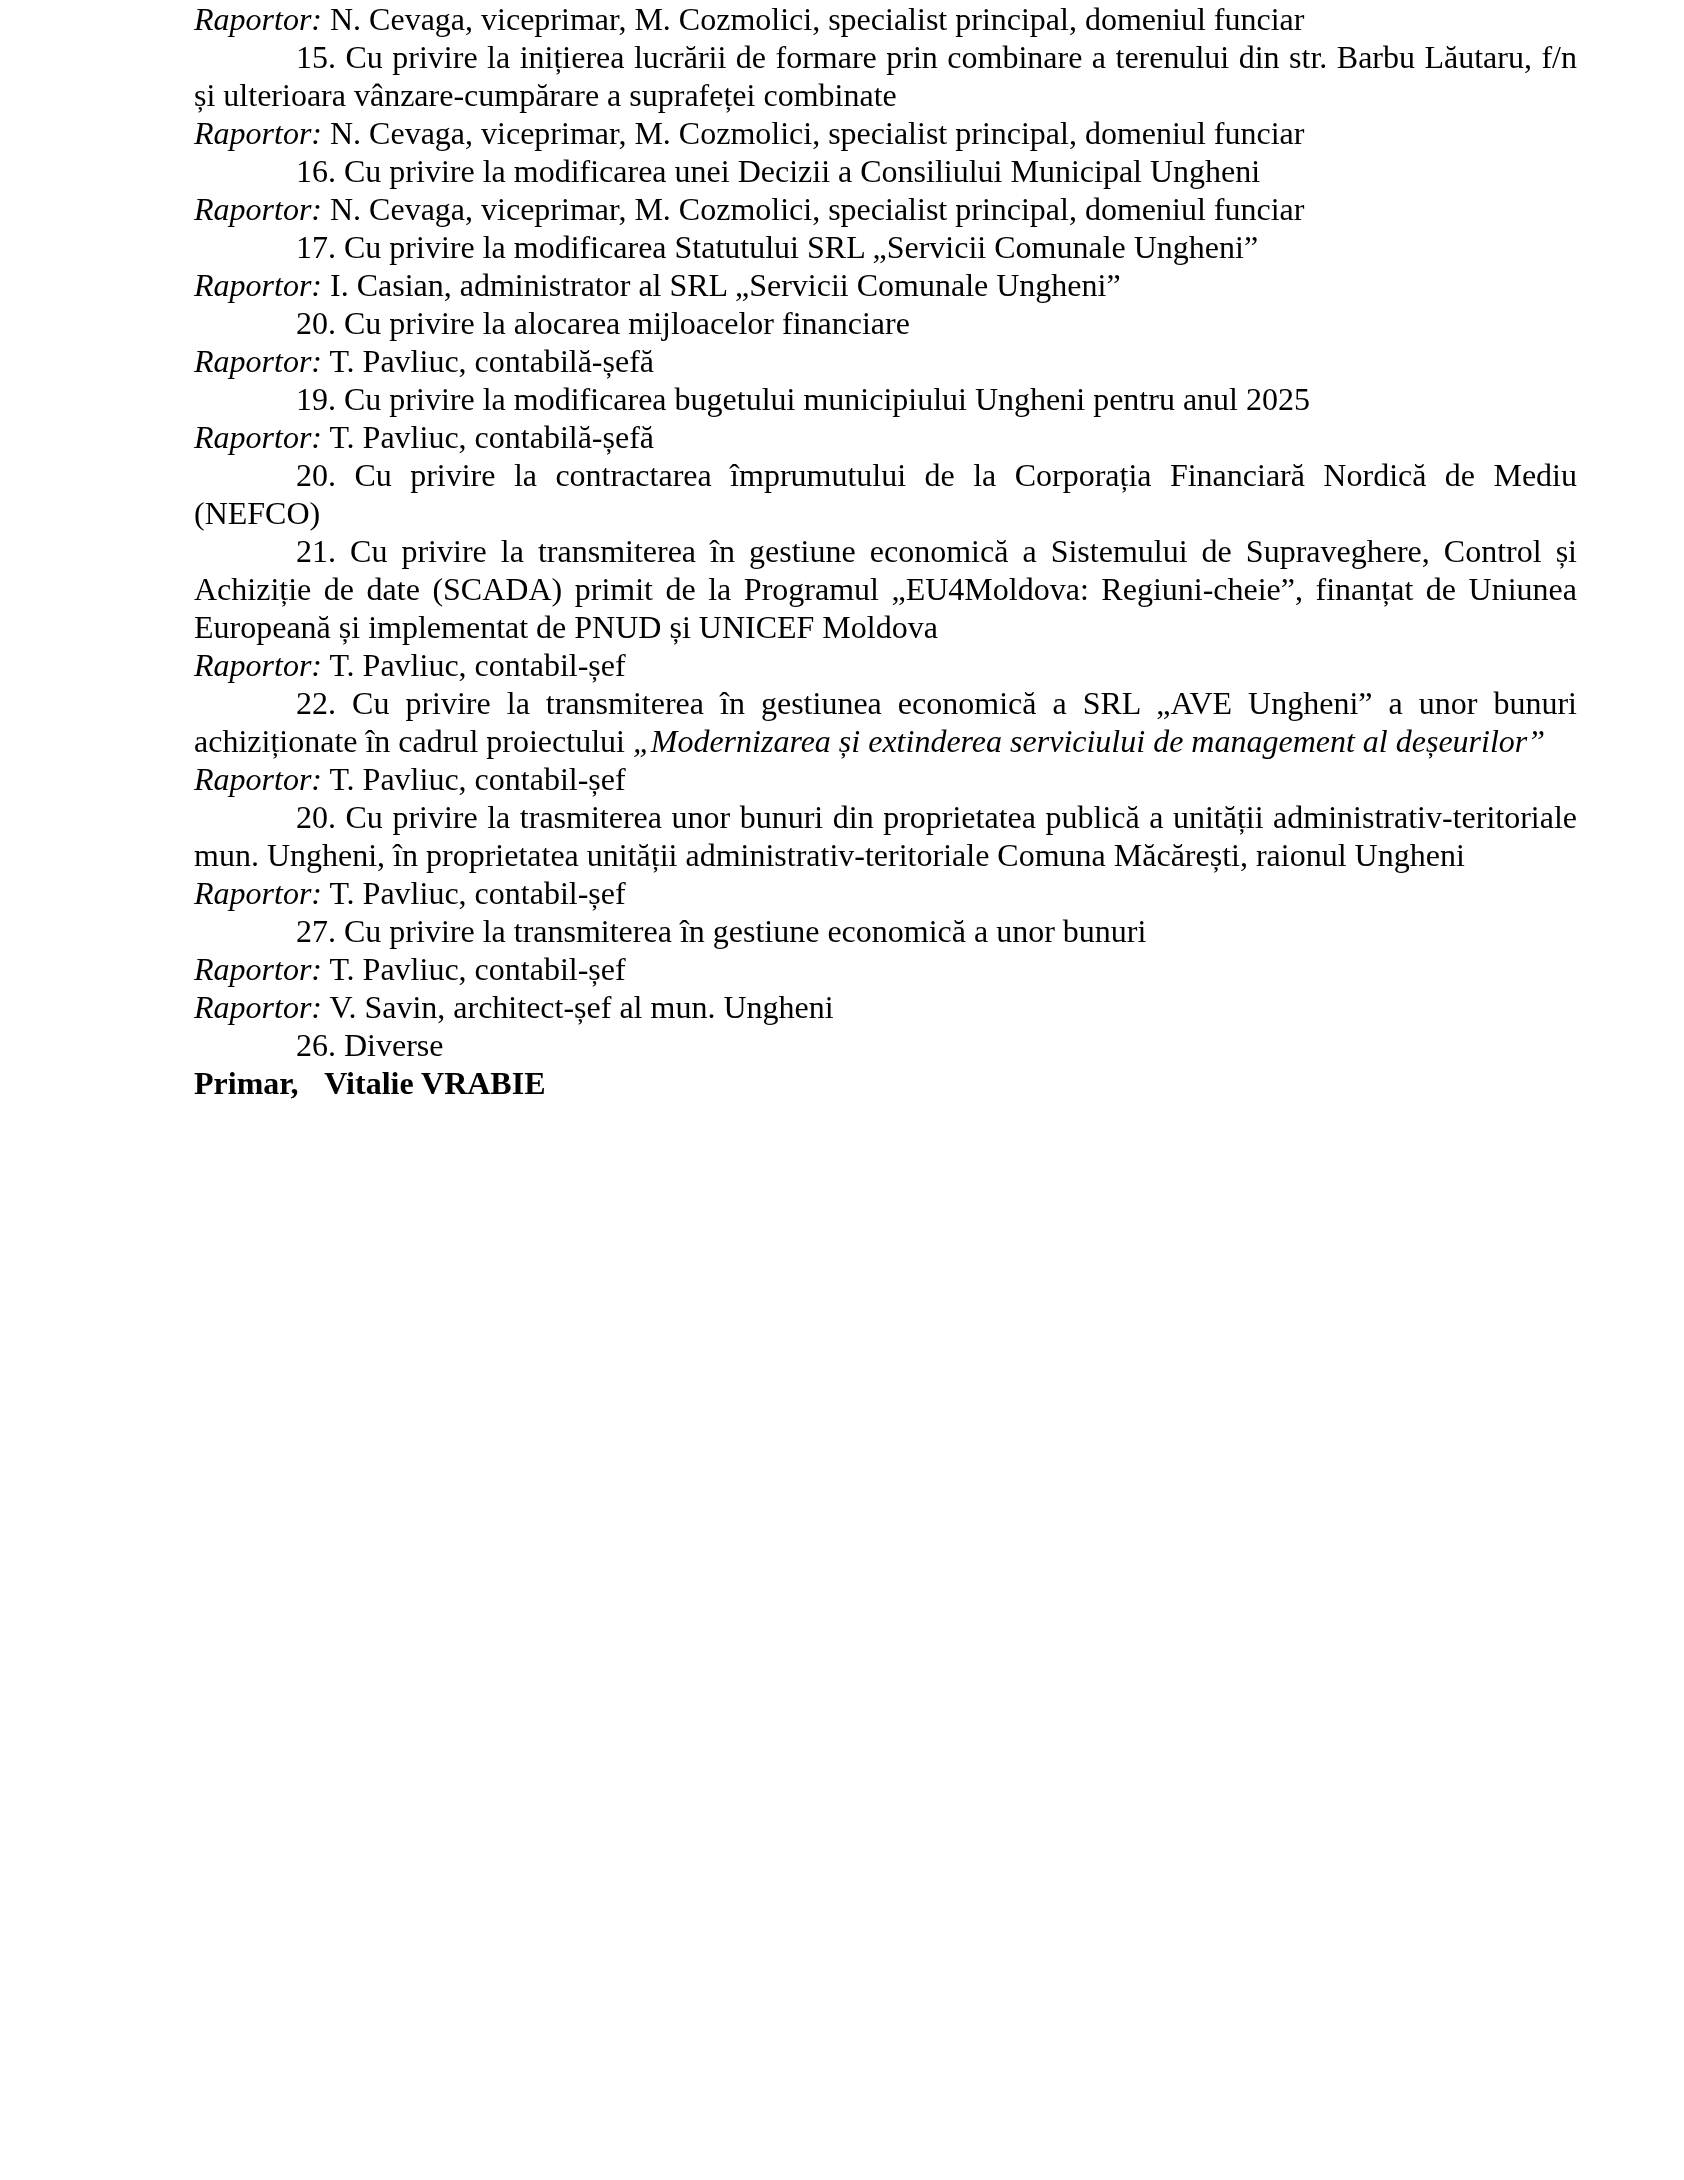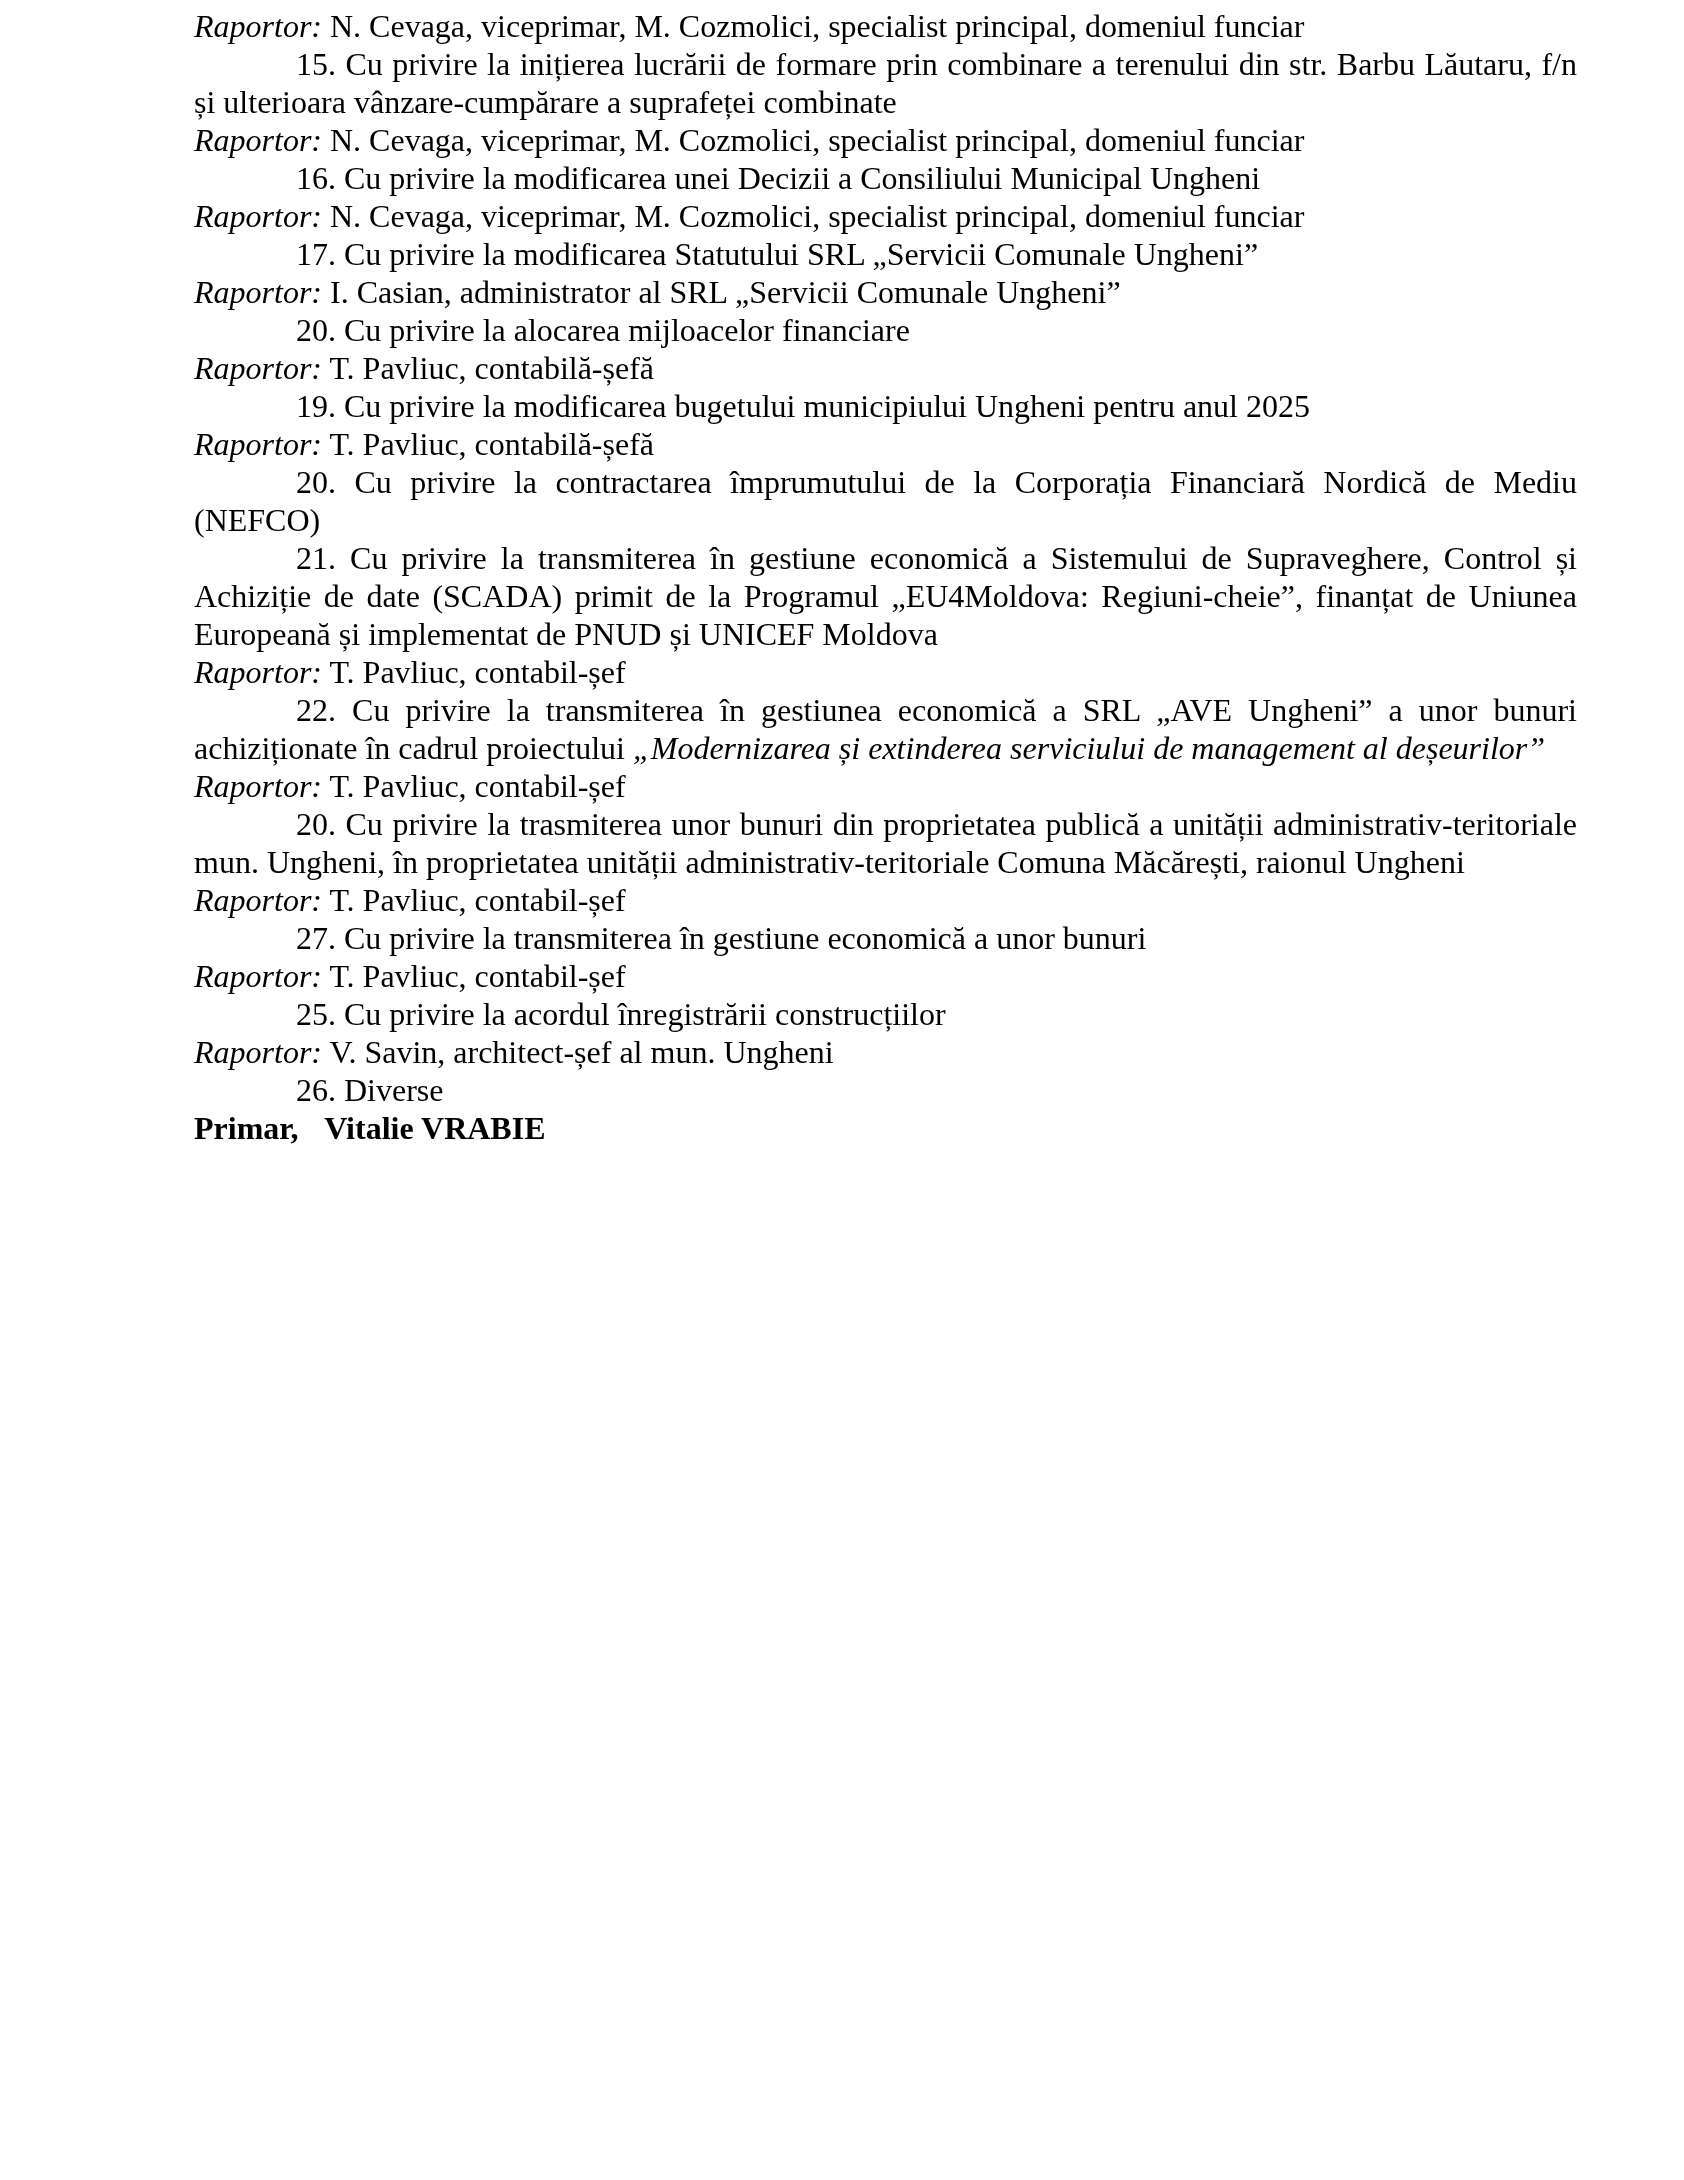--- a/index.html
+++ b/index.html
@@ -7,21 +7,21 @@
     padding: 0;
     background: #ffffff;
   }
   .page {
     position: relative;
     width: 1685px;
     height: 2181px;
     box-sizing: border-box;
     background: #ffffff;
     color: #000000;
-    padding: 7px 108px 0 194px;
+    padding: 0 108px 0 194px;
     font-family: "Liberation Serif", "DejaVu Serif", serif;
     font-size: 32px;
     line-height: 38px;
     overflow: hidden;
   }
   p { margin: 0; }
   .agenda {
     font-weight: 400;
     text-align: justify;
     text-indent: 102px;
@@ -76,21 +76,20 @@
   <p class="raportor"><span class="label">Raportor:</span><span> T. Pavliuc, contabil-șef</span></p>
 
   <p class="agenda"><span>20. Cu privire la trasmiterea unor bunuri din proprietatea publică a unității administrativ-teritoriale mun. Ungheni, în proprietatea unității administrativ-teritoriale Comuna Măcărești, raionul Ungheni</span></p>
 
   <p class="raportor"><span class="label">Raportor:</span><span> T. Pavliuc, contabil-șef</span></p>
 
   <p class="agenda"><span>27. Cu privire la transmiterea în gestiune economică a unor bunuri</span></p>
 
   <p class="raportor"><span class="label">Raportor:</span><span> T. Pavliuc, contabil-șef</span></p>
 
-  <p class="agenda"><span>25. Cu privire la acordul înregistrării construcțiilor</span></p>
 
   <p class="raportor"><span class="label">Raportor:</span><span> V. Savin, architect-șef al mun. Ungheni</span></p>
 
   <p class="agenda"><span>26. Diverse</span></p>
 
   <p class="signature"><span>Primar,</span><span class="name">Vitalie VRABIE</span></p>
 
 </main>
 
 

